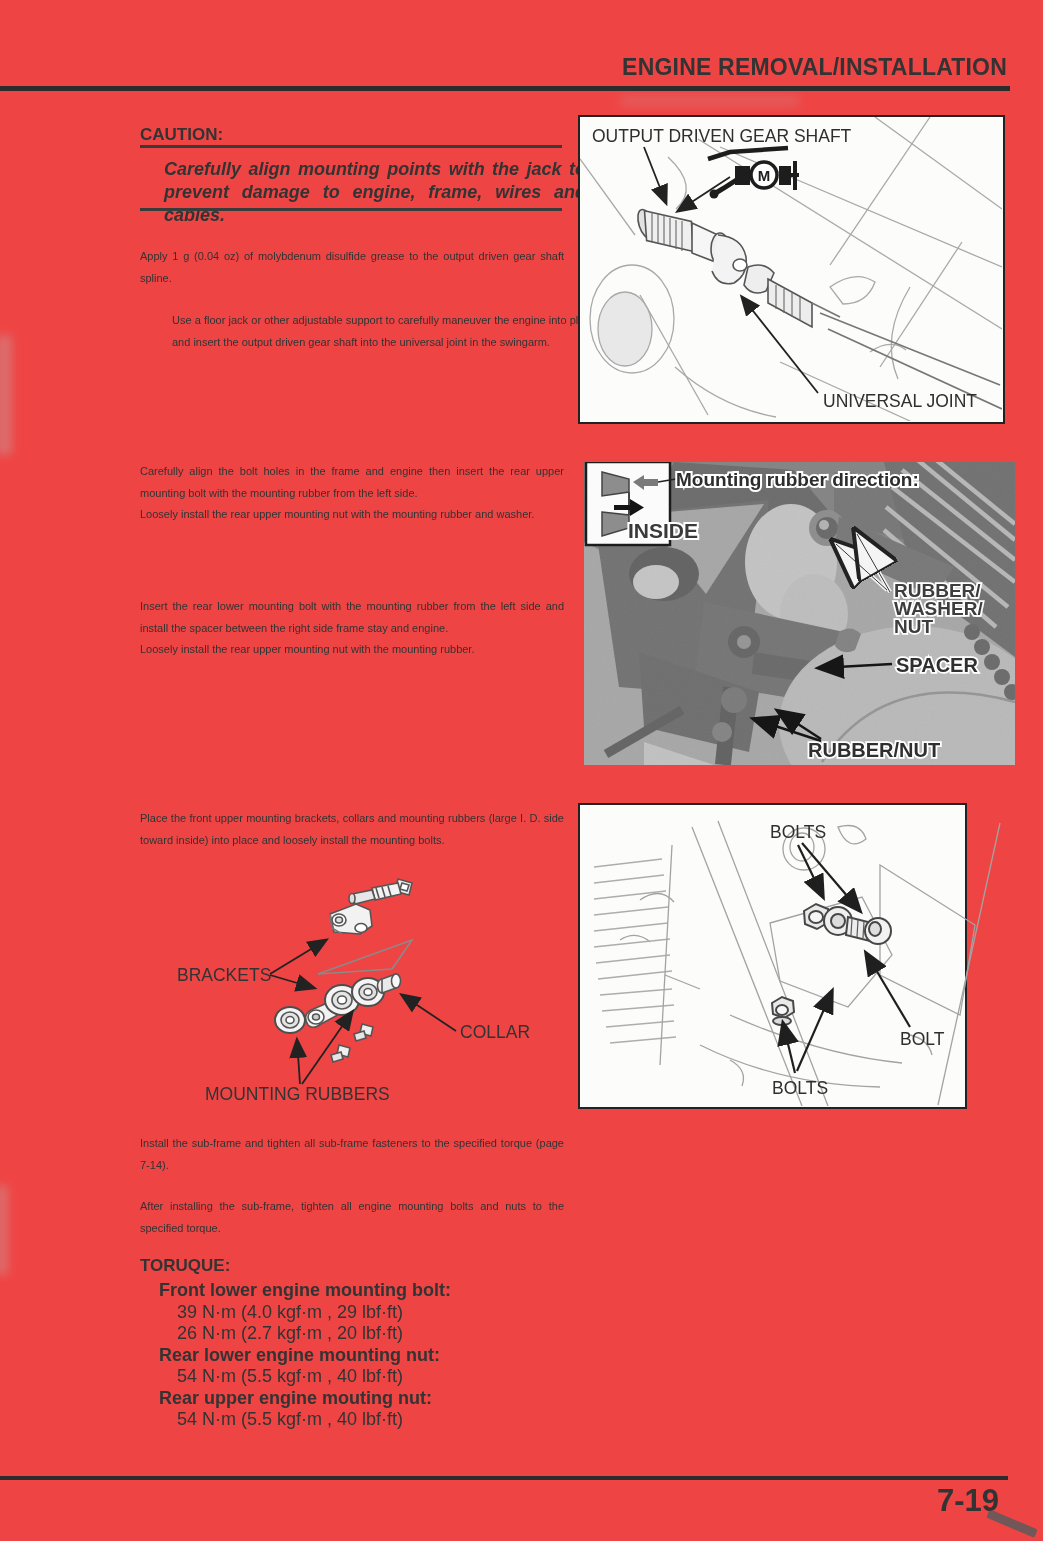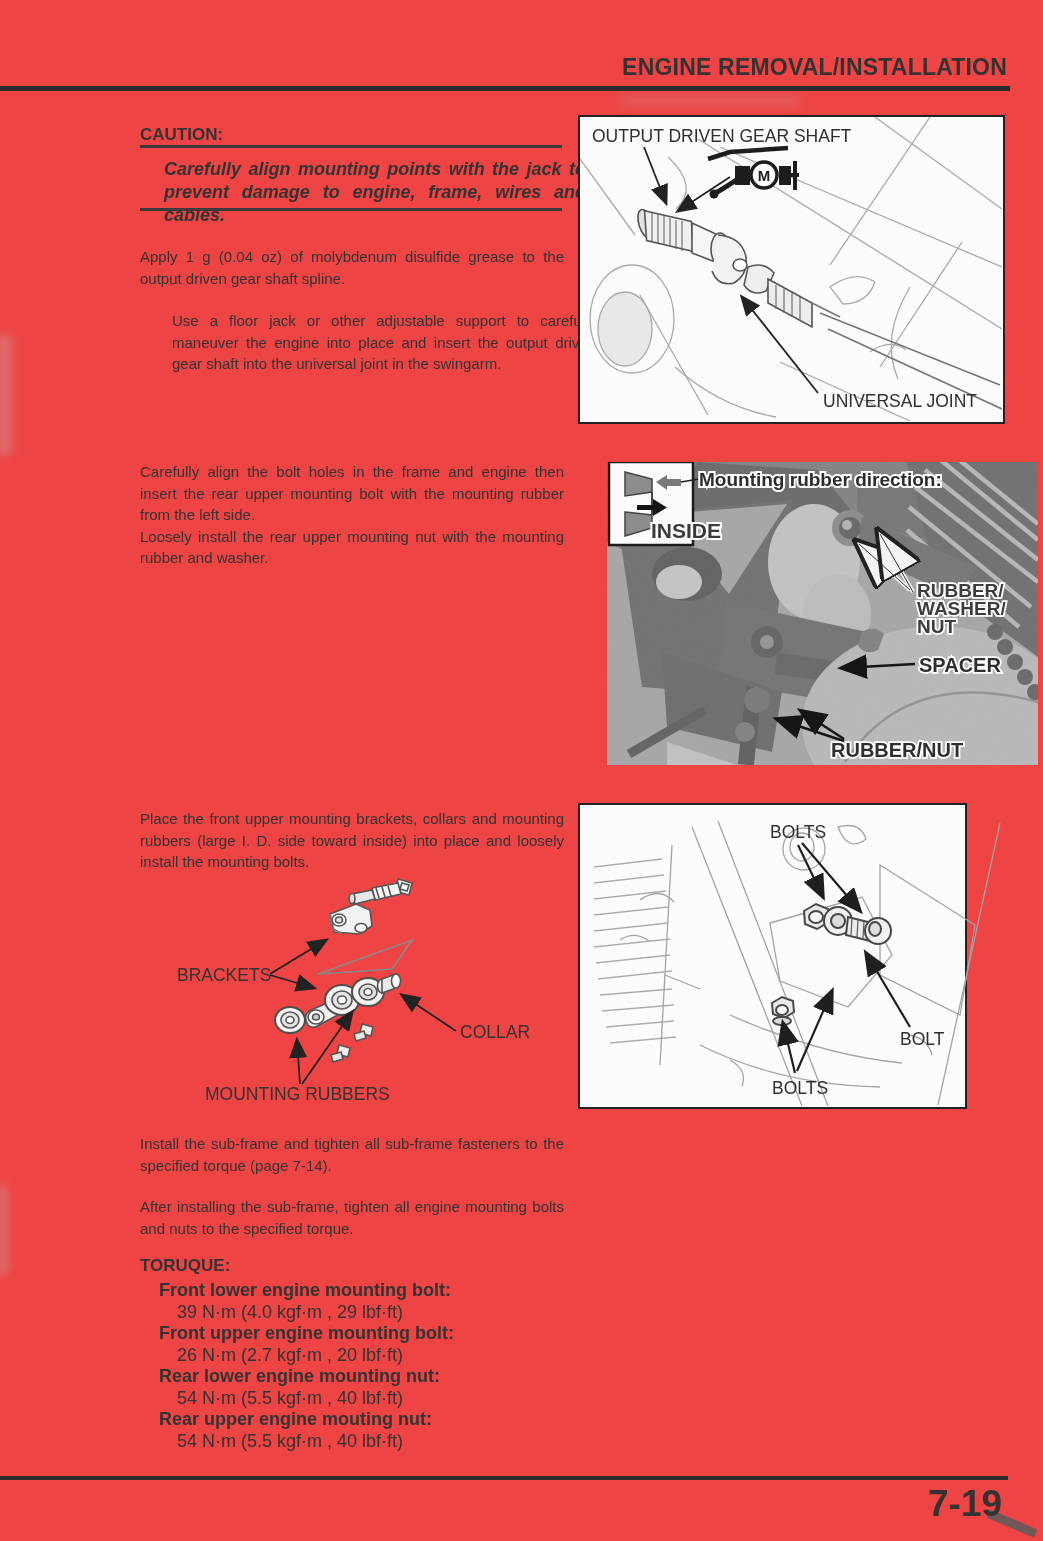--- a/index.html
+++ b/index.html
@@ -20,26 +20,26 @@
   .header-rule{
     position:absolute; top:86px; left:0; width:1010px; height:5px;
     background:#2c2c2c;
   }
   .footer-rule{
     position:absolute; top:1476px; left:0; width:1008px; height:4px;
     background:#2c2c2c;
   }
   .page-number{
     position:absolute; top:1483px; left:928px; width:80px;
-    font-size:37px; font-weight:bold; color:#333; text-align:left;
+    font-size:31px; font-weight:bold; color:#333; text-align:center;
   }
   
   .leftcol{position:absolute; left:140px; width:424px;}
   .body-text{
-    font-size:15px; line-height:21.5px; text-align:justify;
+    font-size:11px; line-height:21.5px; text-align:justify;
     color:#333;
   }
   .body-text p{margin:0;}
   .caution-label{
     position:absolute; left:140px; top:125px;
     font-size:17px; font-weight:bold; color:#333;
   }
   .caution-rule{position:absolute; left:140px; width:422px; height:2.5px; background:#3a3a3a;}
   .caution-text{
     position:absolute; left:140px; top:158px; width:422px;
@@ -55,21 +55,21 @@
   .torque-name{font-weight:bold; padding-left:19px;}
   .torque-val{padding-left:37px;}
   
   .figbox{
     position:absolute; background:#fcfcfb;
     border:2.5px solid #222; box-sizing:border-box;
   }
   .fig1{left:578px; top:115px; width:427px; height:309px;}
   .fig3{left:578px; top:803px; width:389px; height:306px;}
   .fig2{
-    position:absolute; left:607px; top:462px; width:347px; height:303px;
+    position:absolute; left:584px; top:462px; width:347px; height:303px;
   }
   svg text{font-family:"Liberation Sans", sans-serif;}
   .smudge{position:absolute; background:#b9b9b9; filter:blur(5px); opacity:.35; border-radius:4px;}
   .corner-mark{
     position:absolute; left:986px; top:1519px; width:52px; height:9px;
     background:#5a5a5a; transform:rotate(23deg); opacity:.85; border-radius:2px;
   }
 </style>
 </head>
 <body>
@@ -88,29 +88,32 @@
   <div class="caution-rule" style="top:145px;"></div>
   <div class="caution-text">Carefully align mounting points with the jack to prevent damage to engine, frame, wires and cables.</div>
   <div class="caution-rule" style="top:208px;"></div>
 
   <div class="leftcol body-text" style="top:246px;position:absolute;">Apply 1 g (0.04 oz) of molybdenum disulfide grease to the output driven gear shaft spline.</div>
   <div class="leftcol body-text" style="top:310px;position:absolute;margin-left:32px;">Use a floor jack or other adjustable support to carefully maneuver the engine into place and insert the output driven gear shaft into the universal joint in the swingarm.</div>
   <div class="leftcol body-text" style="top:461px;position:absolute;">
     <p>Carefully align the bolt holes in the frame and engine then insert the rear upper mounting bolt with the mounting rubber from the left side.</p>
     <p>Loosely install the rear upper mounting nut with the mounting rubber and washer.</p>
   </div>
+  <div class="leftcol body-text" style="top:596px;position:absolute;">
+    <p>Insert the rear lower mounting bolt with the mounting rubber from the left side and install the spacer between the right side frame stay and engine.</p>
+    <p>Loosely install the rear upper mounting nut with the mounting rubber.</p>
+  </div>
   <div class="leftcol body-text" style="top:808px;position:absolute;">Place the front upper mounting brackets, collars and mounting rubbers (large I. D. side toward inside) into place and loosely install the mounting bolts.</div>
   <div class="leftcol body-text" style="top:1133px;position:absolute;">Install the sub-frame and tighten all sub-frame fasteners to the specified torque (page 7-14).</div>
   <div class="leftcol body-text" style="top:1196px;position:absolute;">After installing the sub-frame, tighten all engine mounting bolts and nuts to the specified torque.</div>
 
   <div class="torque-head">TORUQUE:</div>
   <div class="torque-list">
     <div class="torque-name">Front lower engine mounting bolt:</div>
     <div class="torque-val">39 N·m (4.0 kgf·m , 29 lbf·ft)</div>
-    <div class="torque-name">Front upper engine mounting bolt:</div>
     <div class="torque-val">26 N·m (2.7 kgf·m , 20 lbf·ft)</div>
     <div class="torque-name">Rear lower engine mounting nut:</div>
     <div class="torque-val">54 N·m (5.5 kgf·m , 40 lbf·ft)</div>
     <div class="torque-name">Rear upper engine mouting nut:</div>
     <div class="torque-val">54 N·m (5.5 kgf·m , 40 lbf·ft)</div>
   </div>
 
   <svg class="exploded" style="position:absolute;left:140px;top:862px;" width="424" height="252" viewBox="0 0 424 252">
     <g stroke="#6b6b6b" fill="none" stroke-width="1.6">
 

